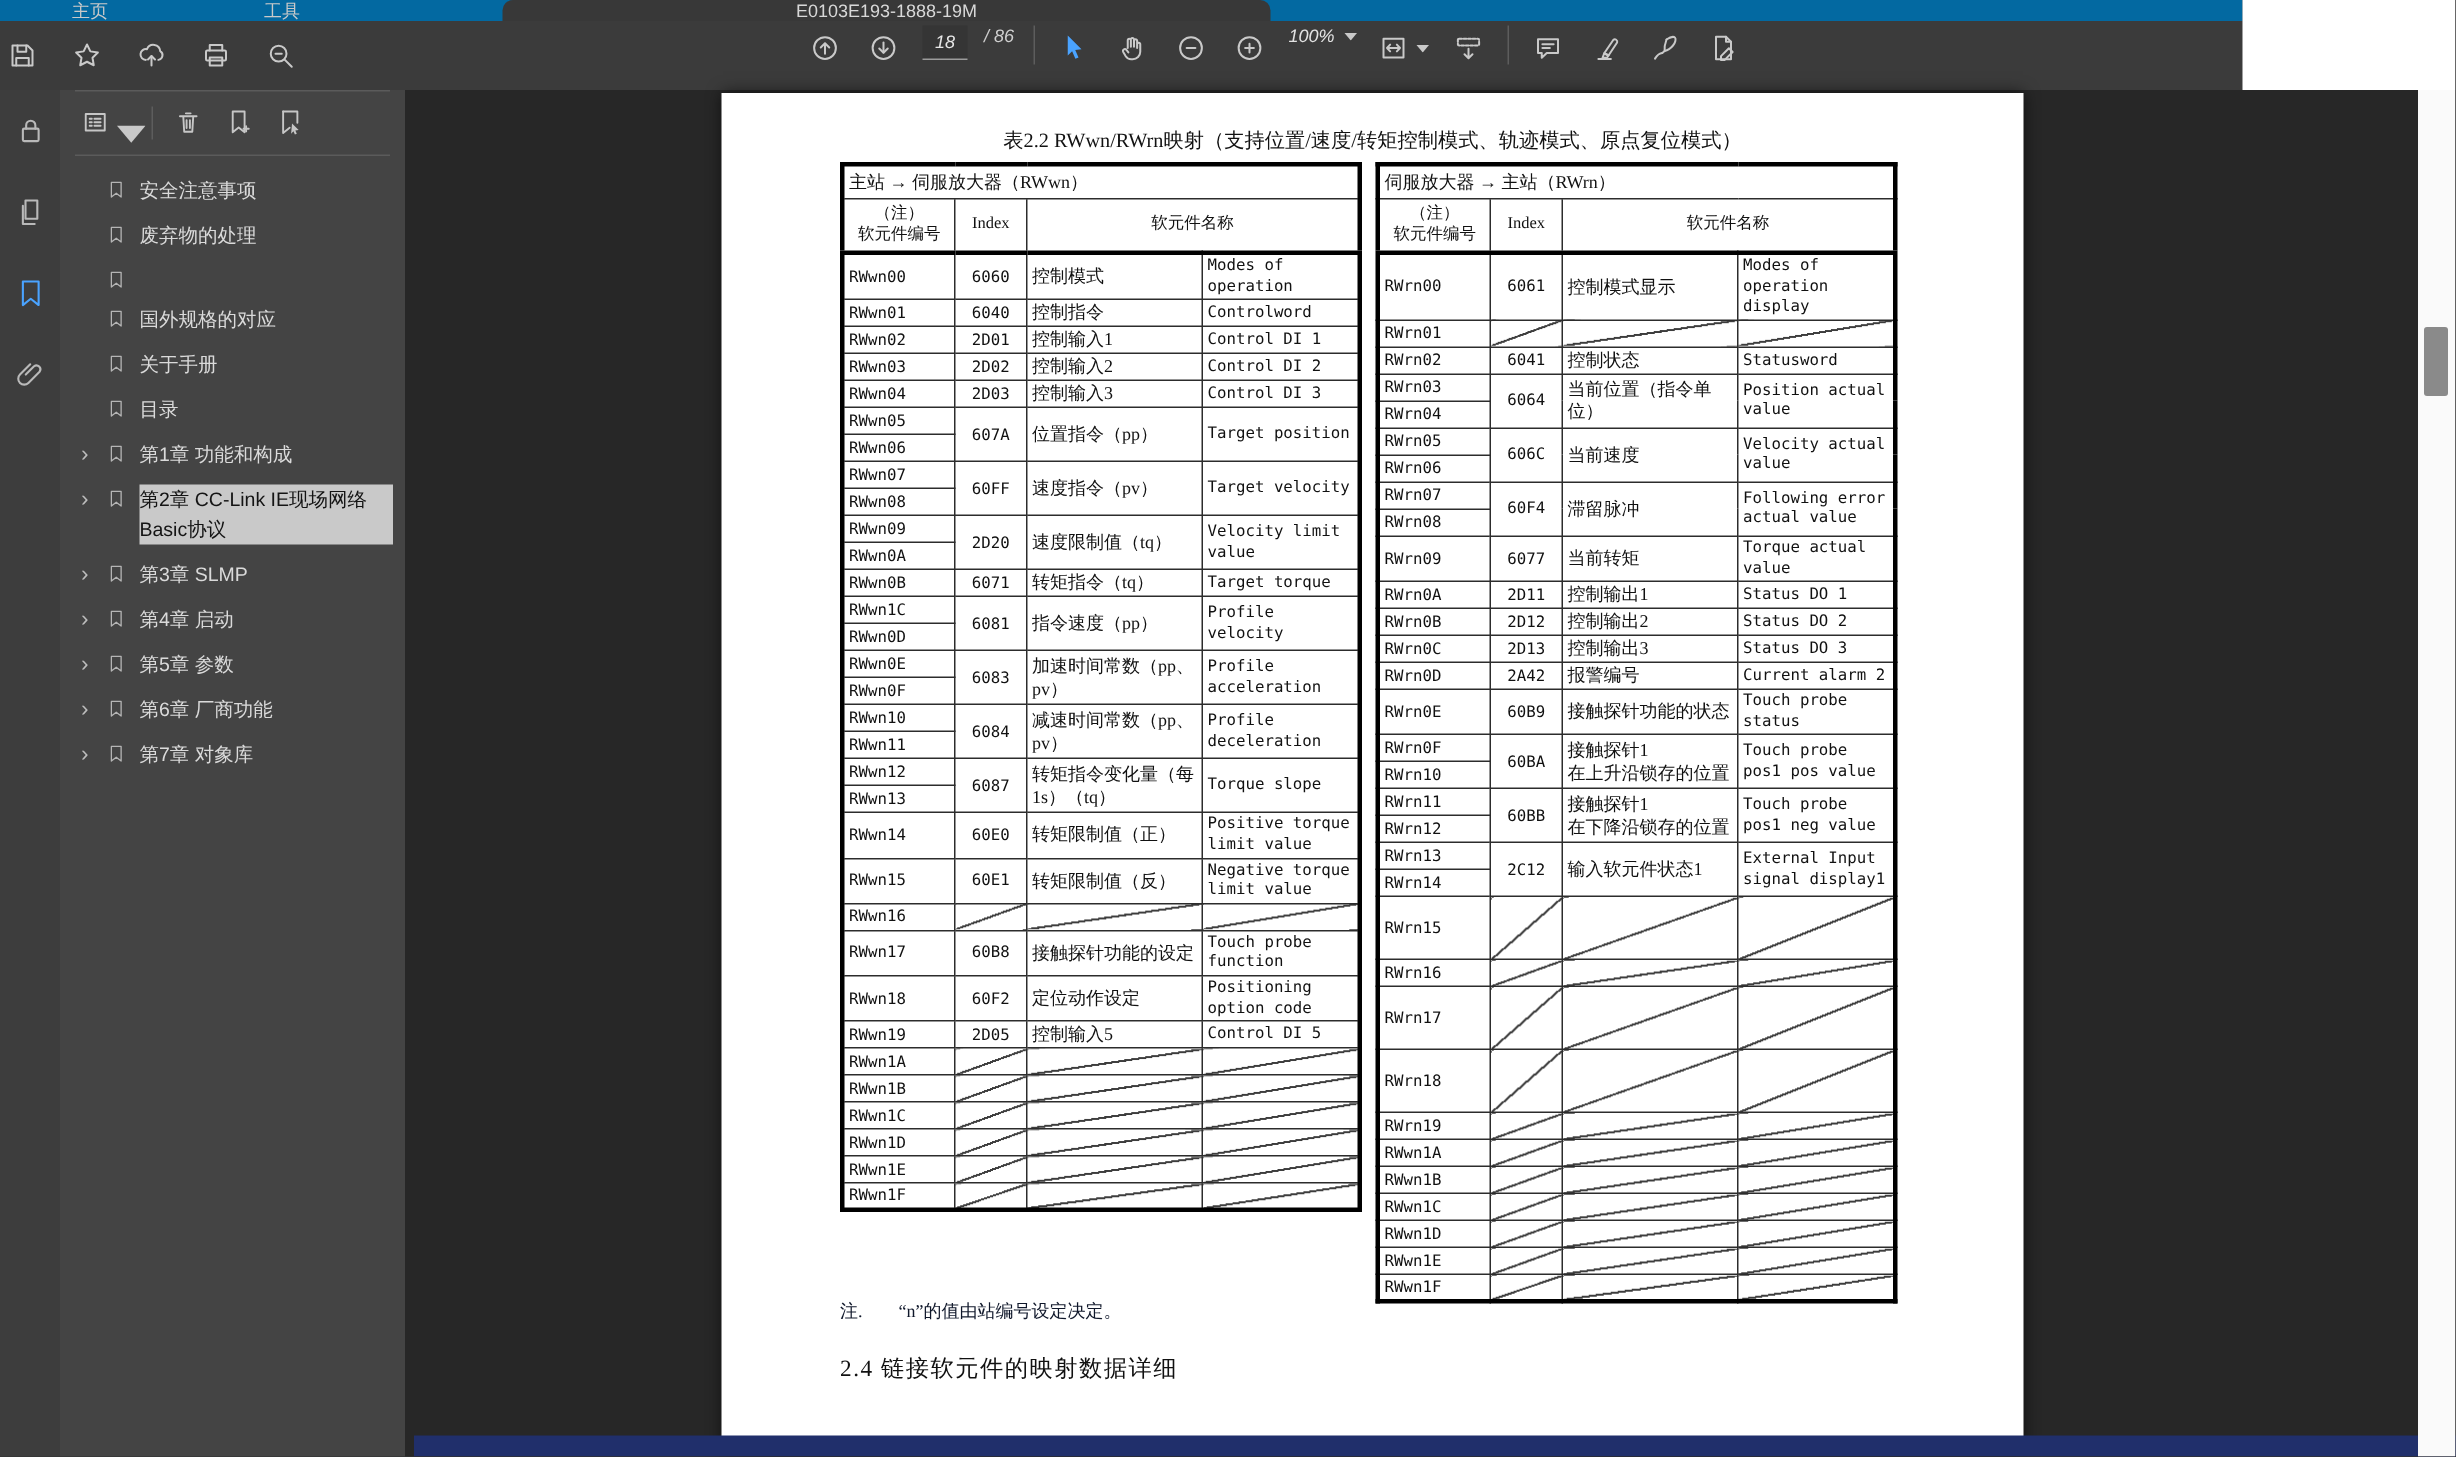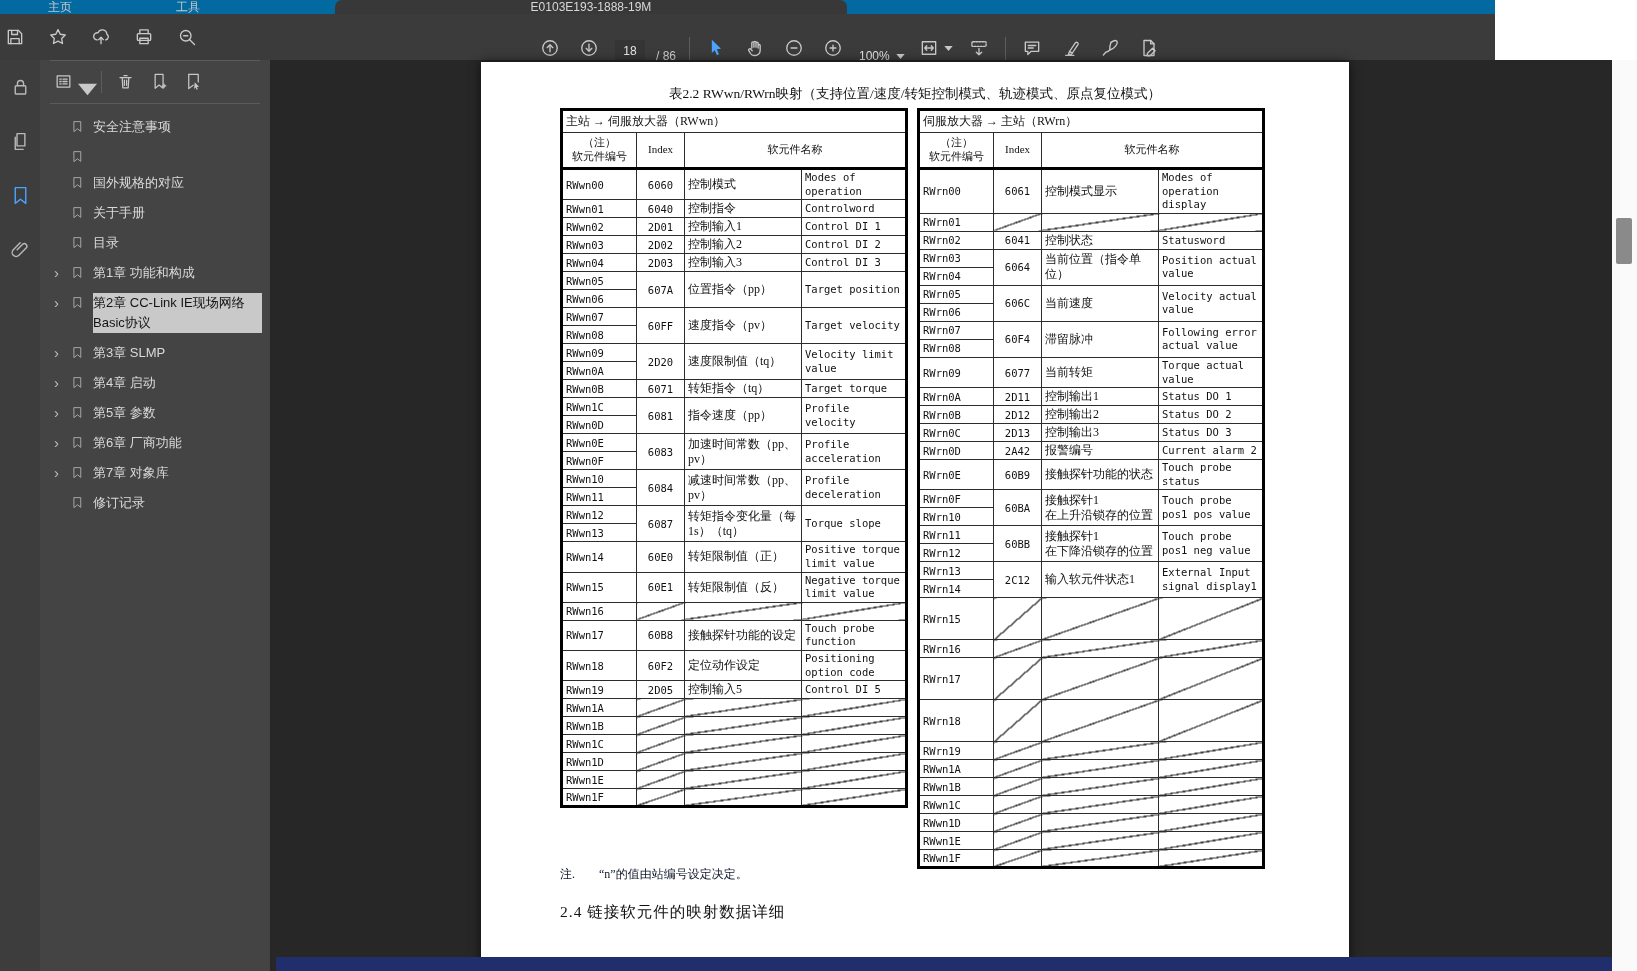--- a/index.html
+++ b/index.html
@@ -9,21 +9,21 @@
   
   .tabbar{position:absolute;left:0;top:0;width:1495px;height:14px;background:#0369a1;overflow:hidden;}
   .tab{position:absolute;top:0;height:28px;color:#c9c9c9;font-size:12px;line-height:28px;text-align:center;}
   .tab span{display:block;transform:translateY(-7px);}
   .tab-home{left:0;width:120px;}
   .tab-tools{left:128px;width:120px;}
   .tab-doc{left:335px;width:512px;background:#383838;color:#d8d8d8;border-radius:7px 7px 0 0;}
   
   .toolbar{position:absolute;left:0;top:14px;width:1495px;height:46px;background:#3b3b3b;color:#c9c9c9;}
   .tb-left{position:absolute;left:2px;top:0;height:46px;display:flex;align-items:center;gap:17px;}
-  .tb-center{position:absolute;left:537px;top:3px;height:46px;display:flex;align-items:flex-end;gap:13px;}
+  .tb-center{position:absolute;left:537px;top:3px;height:46px;display:flex;align-items:flex-start;gap:13px;font-style:italic;}
   .tbtn{width:26px;height:30px;display:flex;align-items:center;justify-content:center;cursor:pointer;border-radius:3px;}
   .tbtn svg{width:20px;height:20px;}
   .tb-sep{width:1px;height:26px;background:#5d5d5d;}
   .pagebox{width:30px;height:22px;border-bottom:1px solid #9b9b9b;color:#e6e6e6;font-size:12px;
            text-align:center;line-height:22px;background:#353535;}
   .pagetotal{color:#cfcfcf;font-size:12px;margin-left:-2px;}
   .zoombox{display:flex;align-items:center;gap:6px;color:#e2e2e2;font-size:12px;cursor:pointer;}
   .caret{width:8px;height:5px;}
   .combo{display:flex;align-items:center;gap:4px;cursor:pointer;}
   .white-corner{position:absolute;left:1495px;top:0;width:142px;height:60px;background:#ffffff;}
@@ -349,20 +349,29 @@
         </span>
         <span class="bm-label">安全注意事项</span>
       </div>
       <div class="bm-item">
         <span class="bm-chev"></span>
         <span class="bm-ico">
           <svg viewBox="0 0 24 24" fill="none" stroke="currentColor" stroke-width="1.6" stroke-linecap="round" stroke-linejoin="round" width="100%" height="100%">
             <path d="M6 3h12v18l-6-4.8L6 21z"></path>
           </svg>
         </span>
+        <span class="bm-label">废弃物的处理</span>
+      </div>
+      <div class="bm-item">
+        <span class="bm-chev"></span>
+        <span class="bm-ico">
+          <svg viewBox="0 0 24 24" fill="none" stroke="currentColor" stroke-width="1.6" stroke-linecap="round" stroke-linejoin="round" width="100%" height="100%">
+            <path d="M6 3h12v18l-6-4.8L6 21z"></path>
+          </svg>
+        </span>
       </div>
       <div class="bm-item">
         <span class="bm-chev"></span>
         <span class="bm-ico">
           <svg viewBox="0 0 24 24" fill="none" stroke="currentColor" stroke-width="1.6" stroke-linecap="round" stroke-linejoin="round" width="100%" height="100%">
             <path d="M6 3h12v18l-6-4.8L6 21z"></path>
           </svg>
         </span>
         <span class="bm-label">国外规格的对应</span>
       </div>
@@ -439,29 +448,20 @@
         <span class="bm-label">第6章 厂商功能</span>
       </div>
       <div class="bm-item">
         <span class="bm-chev">›</span>
         <span class="bm-ico">
           <svg viewBox="0 0 24 24" fill="none" stroke="currentColor" stroke-width="1.6" stroke-linecap="round" stroke-linejoin="round" width="100%" height="100%">
             <path d="M6 3h12v18l-6-4.8L6 21z"></path>
           </svg>
         </span>
         <span class="bm-label">第7章 对象库</span>
-      </div>
-      <div class="bm-item">
-        <span class="bm-chev"></span>
-        <span class="bm-ico">
-          <svg viewBox="0 0 24 24" fill="none" stroke="currentColor" stroke-width="1.6" stroke-linecap="round" stroke-linejoin="round" width="100%" height="100%">
-            <path d="M6 3h12v18l-6-4.8L6 21z"></path>
-          </svg>
-        </span>
-        <span class="bm-label">修订记录</span>
       </div>
     </div>
 </div>
 
 <div class="collapse-handle">
     <i></i>
   </div>
 
 <div class="docarea">
   <div class="pdf-page">

